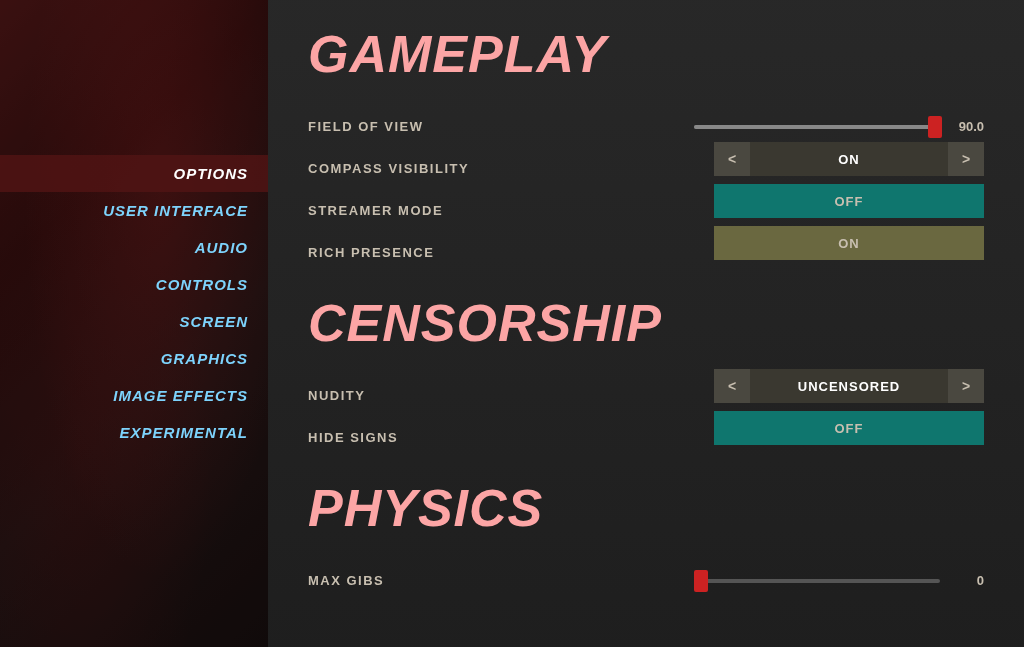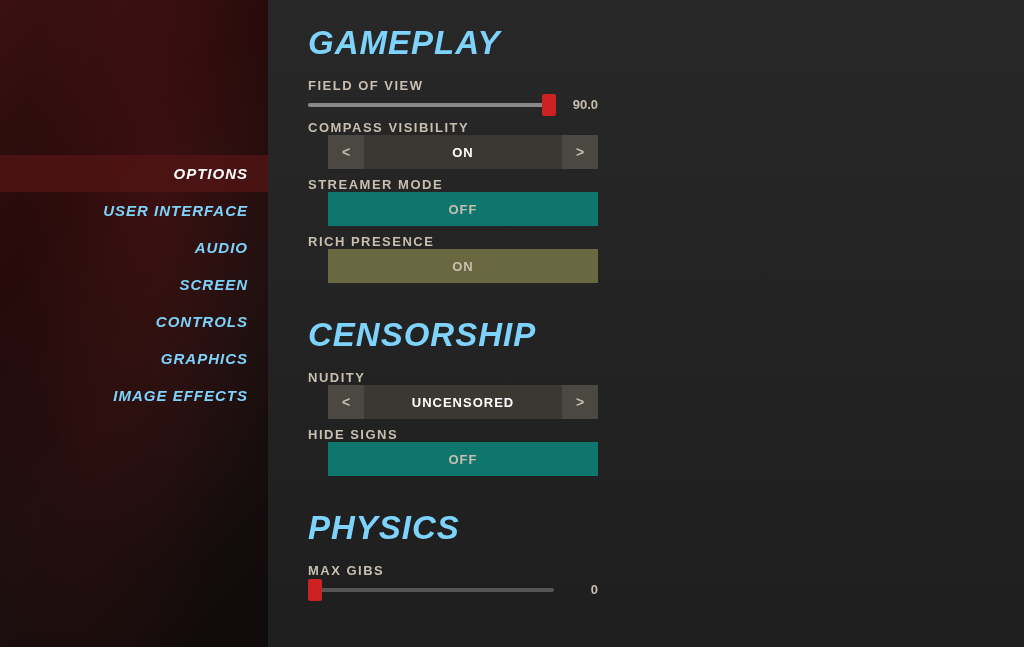--- a/index.html
+++ b/index.html
@@ -88,42 +88,41 @@
       z-index: 0;
     }
 
     .content-inner {
       position: relative;
       z-index: 1;
     }
 
     
     .section-title {
-      font-size: 33px;
+      font-size: 52px;
       font-weight: 900;
-      color: #7dd3fc;
+      color: #fca5a5;
       text-transform: uppercase;
       font-style: italic;
       margin-bottom: 16px;
       margin-top: 4px;
       letter-spacing: 1px;
     }
 
     .section-title.sub {
       margin-top: 13px;
     }
 
     
     .setting-row {
       display: flex;
-      align-items: flex-start;
+      align-items: flex-end;
       justify-content: space-between;
       margin-bottom: 8px;
       min-height: 34px;
-      flex-direction: column;
     }
 
     .setting-label {
       color: #c8bfb0;
       font-size: 13px;
       font-weight: 700;
       letter-spacing: 1.5px;
       text-transform: uppercase;
     }
 
@@ -242,24 +241,25 @@
 </head>
 <body>
 
 <div class="sidebar">
   <div class="sidebar-bg"></div>
   <div class="sidebar-overlay"></div>
   <nav class="sidebar-nav">
     <div class="nav-item active">OPTIONS</div>
     <div class="nav-item">USER INTERFACE</div>
     <div class="nav-item">AUDIO</div>
+    <div class="nav-item">CONTROLS</div>
     <div class="nav-item">SCREEN</div>
-    <div class="nav-item">CONTROLS</div>
     <div class="nav-item">GRAPHICS</div>
     <div class="nav-item">IMAGE EFFECTS</div>
+    <div class="nav-item">EXPERIMENTAL</div>
   </nav>
 </div>
 
 <div class="main-content">
   <div class="content-inner">
 
     <h2 class="section-title">GAMEPLAY</h2>
 
     <div class="setting-row">
       <span class="setting-label">FIELD OF VIEW</span>

